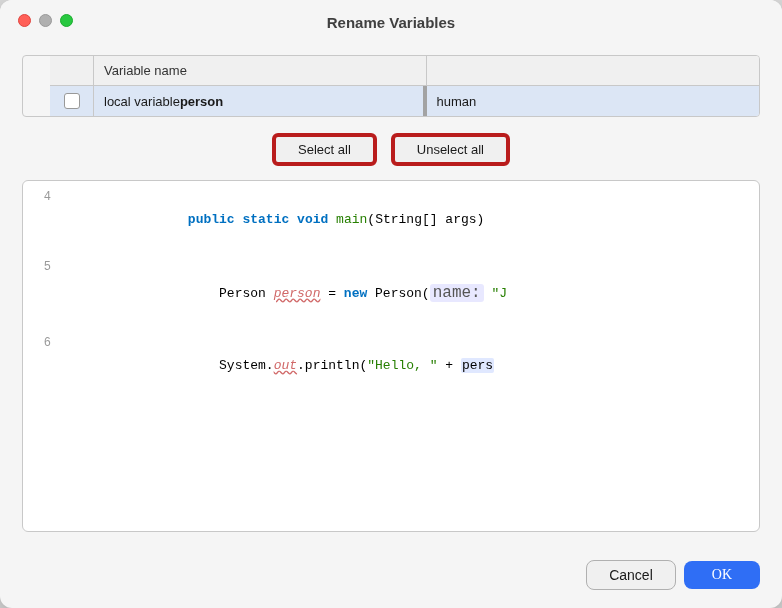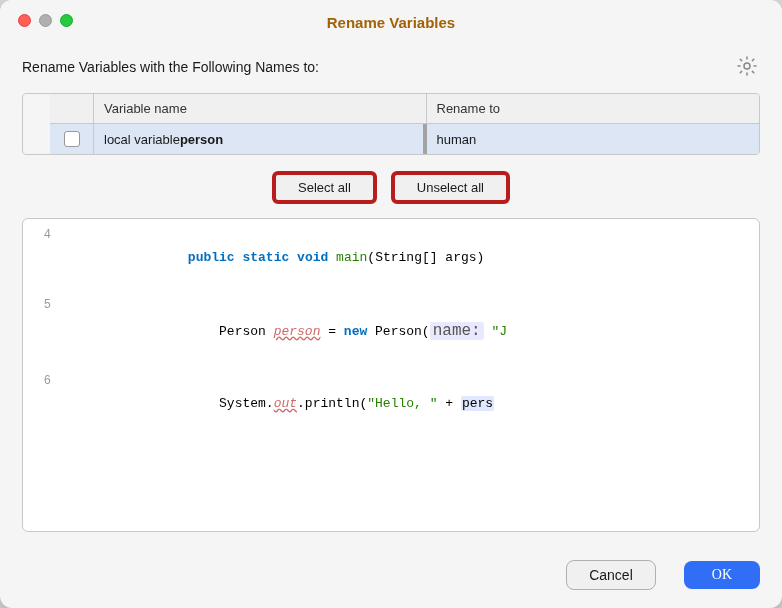--- a/index.html
+++ b/index.html
@@ -48,21 +48,21 @@
       cursor: pointer;
     }
 
     .tl-close { background: #ff5f57; border: 1px solid #e0443e; }
     .tl-minimize { background: #b0b0b0; border: 1px solid #999; }
     .tl-maximize { background: #28c840; border: 1px solid #1aad2e; }
 
     .window-title {
       font-size: 15px;
       font-weight: 600;
-      color: #a16207;
+      color: #404040;
     }
 
     .content {
       padding: 14px 22px 18px;
       display: flex;
       flex-direction: column;
       gap: 14px;
       flex: 1;
     }
 
@@ -234,21 +234,21 @@
       border-radius: 2px;
       padding: 0 1px;
       margin-top: 47px;
     }
 
     .footer {
       display: flex;
       justify-content: flex-end;
       align-items: center;
       padding: 10px 22px 18px;
-      gap: 28px;
+      gap: 8px;
     }
 
     .btn-cancel {
       padding: 6px 22px;
       font-size: 14px;
       border-radius: 8px;
       cursor: pointer;
       border: 1px solid #b0b0b0;
       background: #f0f0f0;
       color: #1a1a1a;
@@ -277,35 +277,25 @@
     <div class="traffic-lights">
       <div class="traffic-light tl-close"></div>
       <div class="traffic-light tl-minimize"></div>
       <div class="traffic-light tl-maximize"></div>
     </div>
     <span class="window-title">Rename Variables</span>
   </div>
 
   <div class="content">
 
-    <div class="header-row">
-      <span class="header-text">Rename Variables with the Following Names to:</span>
-      <span class="gear-icon">
-        <svg width="22" height="22" viewBox="0 0 22 22" fill="none" xmlns="http://www.w3.org/2000/svg">
-          <circle cx="11" cy="11" r="3" stroke="#888" stroke-width="1.5"></circle>
-          <path d="M11 2v2M11 18v2M2 11h2M18 11h2M4.22 4.22l1.42 1.42M16.36 16.36l1.42 1.42M4.22 17.78l1.42-1.42M16.36 5.64l1.42-1.42" stroke="#888" stroke-width="1.5" stroke-linecap="round"></path>
-        </svg>
-      </span>
-    </div>
 
     <div class="table-container">
       <div class="table-header">
         <div class="table-header-cell"></div>
         <div class="table-header-cell">Variable name</div>
-        <div class="table-header-cell">Rename to</div>
       </div>
       <div class="table-row">
         <div class="table-cell">
           <div class="checkbox"></div>
         </div>
         <div class="table-cell">
           <span class="var-name-text">local variable </span>
             <span class="var-name-text var-name-bold">person</span>
         </div>
         <div class="table-cell">human</div>

